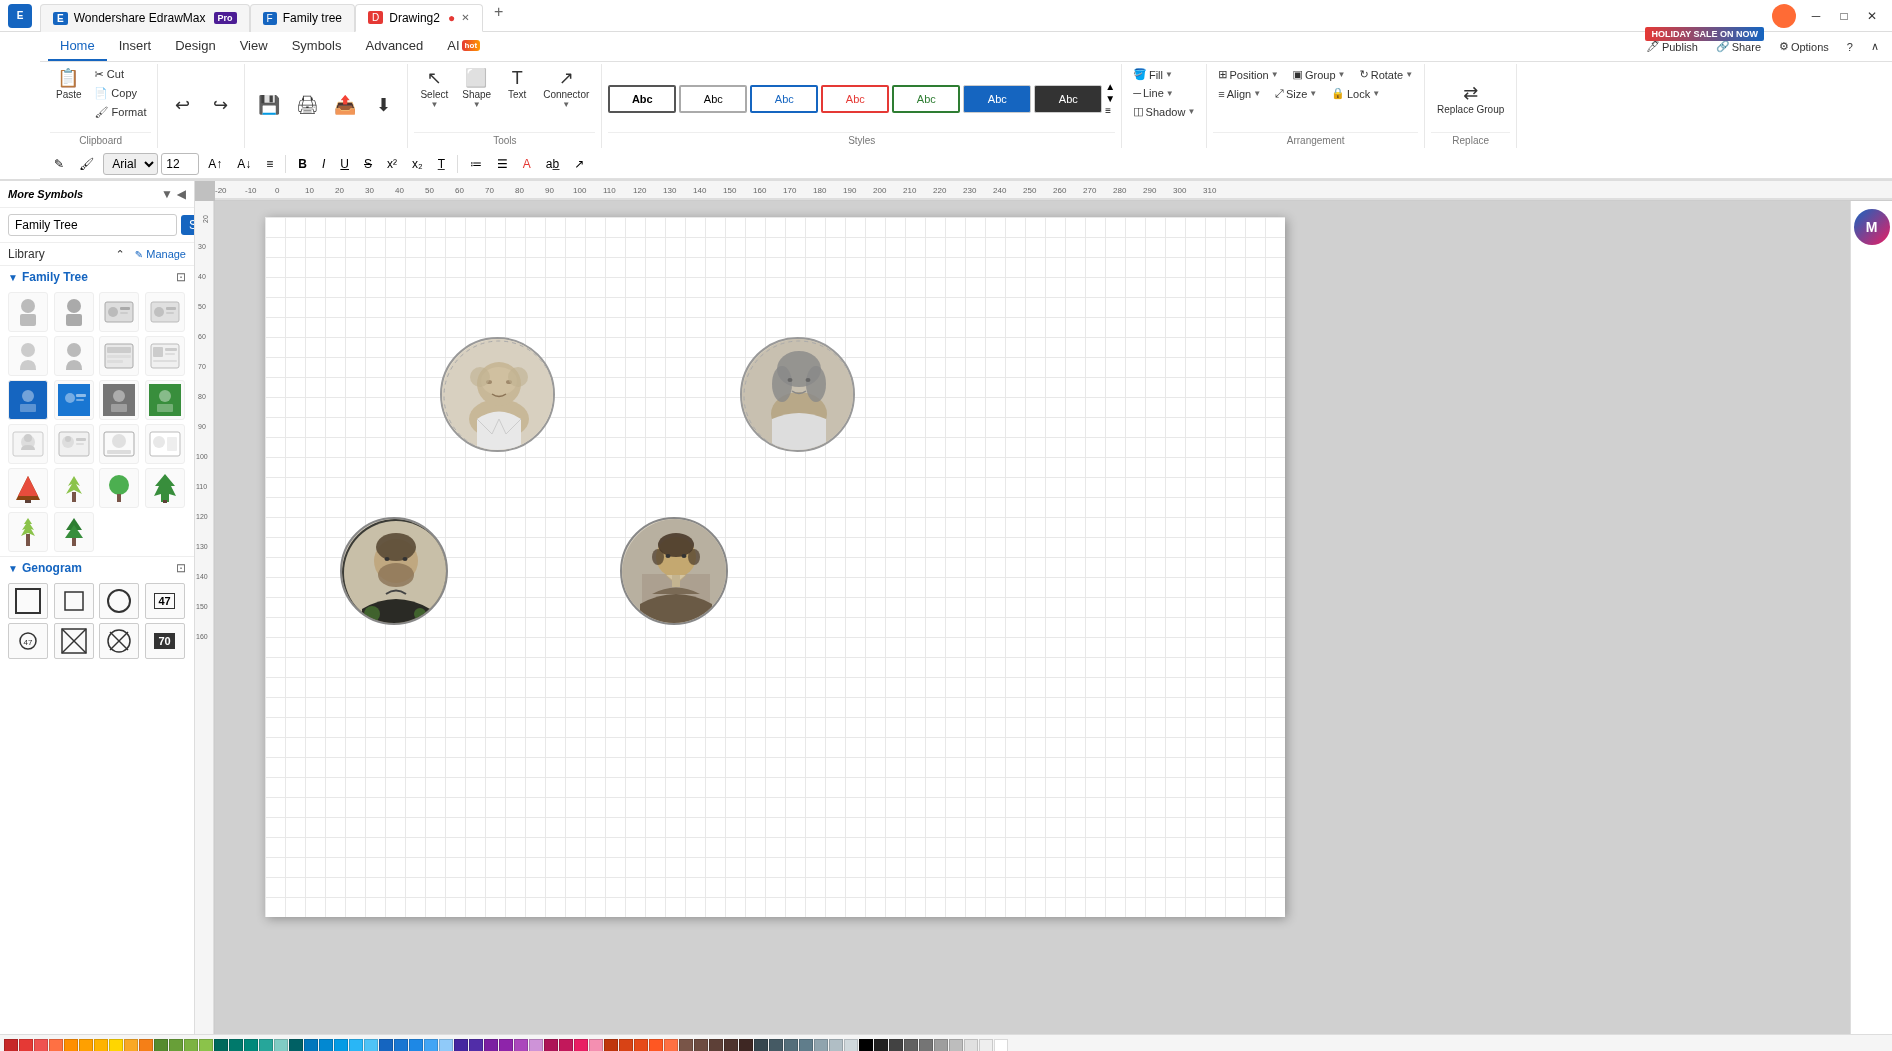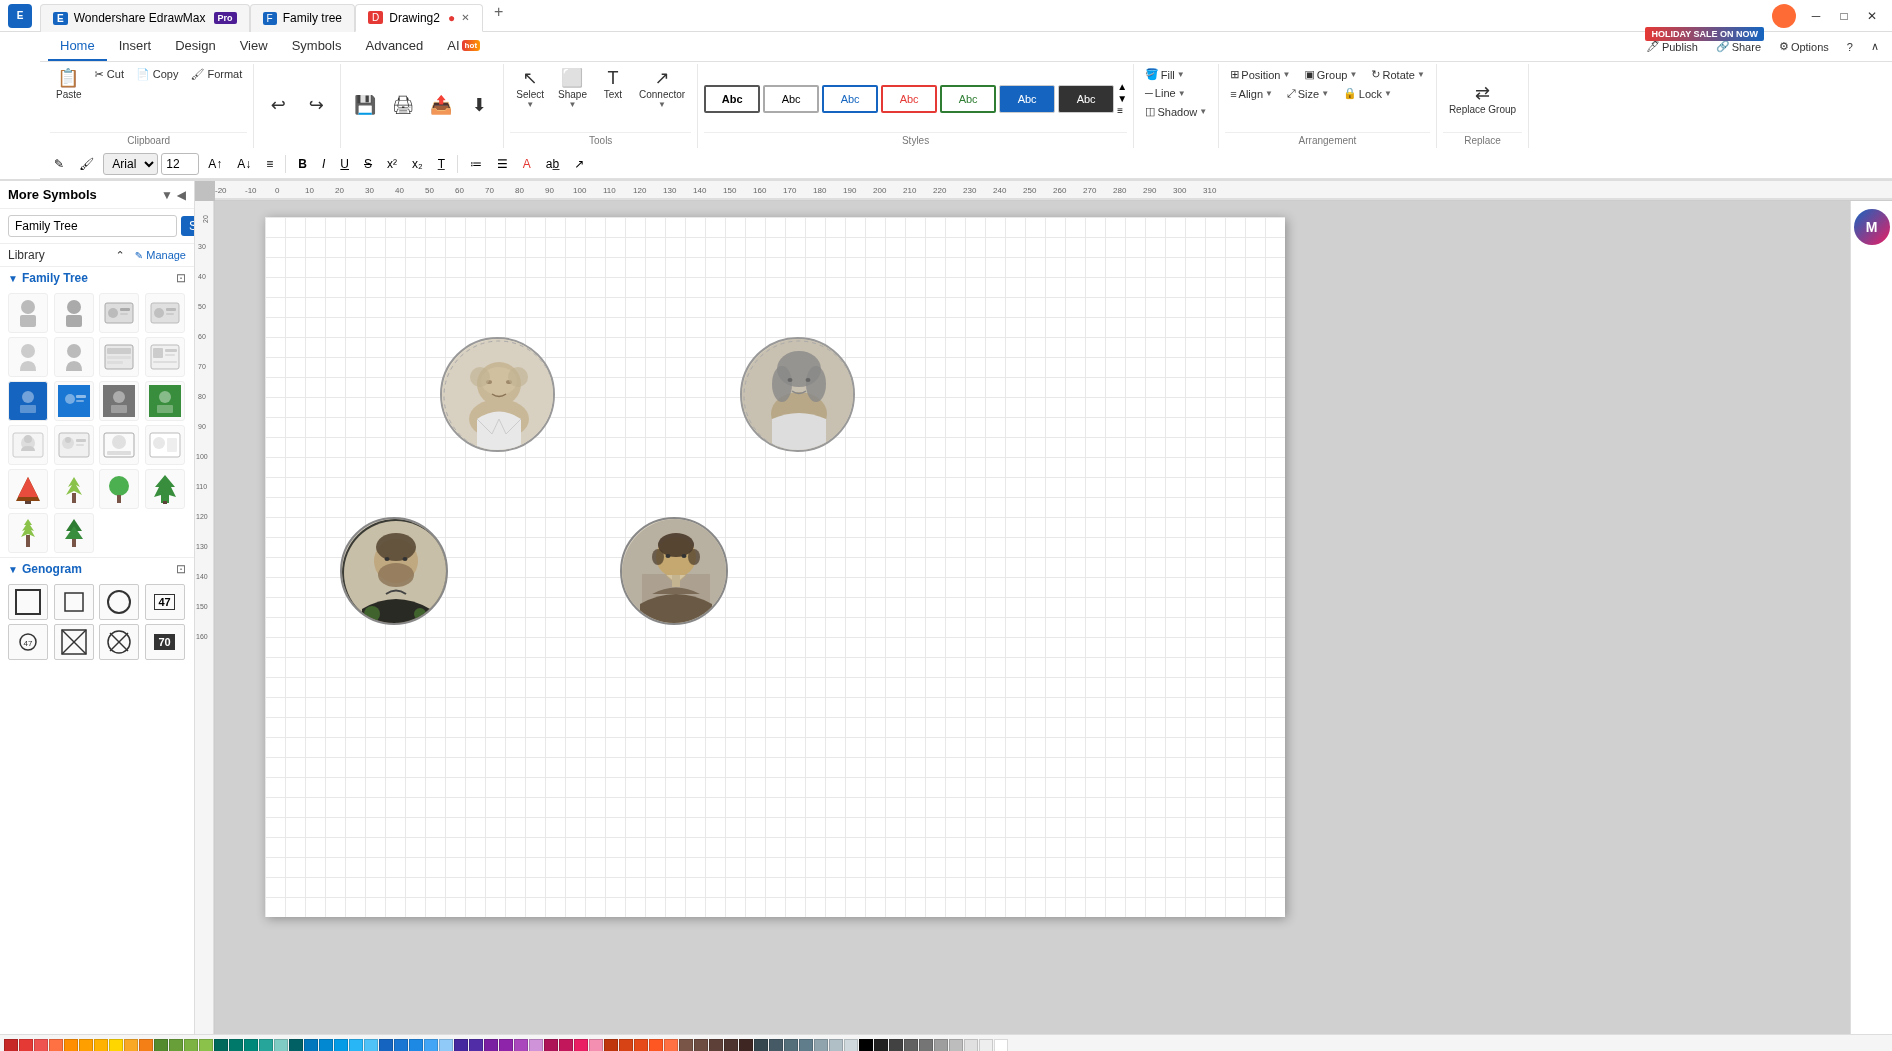--- a/index.html
+++ b/index.html
@@ -22,21 +22,21 @@
     .tab-close { color: #666; font-size: 10px; cursor: pointer; }
     .tab-new { width: 24px; height: 24px; display: flex; align-items: center; justify-content: center; color: #666; cursor: pointer; font-size: 16px; margin-left: 4px; }
     .title-bar-actions { display: flex; align-items: center; gap: 8px; margin-left: auto; }
     .holiday-badge { background: linear-gradient(90deg, #e53935, #1565C0); color: white; font-size: 9px; padding: 2px 6px; border-radius: 2px; font-weight: bold; margin-top: 36px; }
     .window-controls { display: flex; gap: 4px; }
     .win-btn { width: 24px; height: 24px; display: flex; align-items: center; justify-content: center; cursor: pointer; color: #333; font-size: 12px; }
     .ribbon-tab { padding: 6px 12px; cursor: pointer; font-size: 13px; color: #333; border-bottom: 2px solid transparent; }
     .symbol-item { width: 40px; height: 40px; border: 1px solid #eee; border-radius: 3px; display: flex; align-items: center; justify-content: center; cursor: pointer; background: #fafafa; }
 
     
-    .style-sample { width: 56px; height: 28px; border: 1px solid #ccc; border-radius: 2px; display: flex; align-items: center; justify-content: center; font-size: 10px; cursor: pointer; }
+    .style-sample { width: 68px; height: 28px; border: 1px solid #ccc; border-radius: 2px; display: flex; align-items: center; justify-content: center; font-size: 10px; cursor: pointer; }
     .caret { font-size: 8px; color: #666; }
 
     
     .full-ribbon { background: #fff; border-bottom: 2px solid #ddd; padding-left: 40px; }
 
     .icon-btn { display: flex; flex-direction: column; align-items: center; padding: 3px 6px; cursor: pointer; border-radius: 3px; font-size: 10px; color: #333; min-width: 36px; }
     .icon-btn .icon { font-size: 18px; line-height: 1; margin-bottom: 2px; }
 
     .inline-btn { display: flex; align-items: center; gap: 2px; padding: 2px 5px; cursor: pointer; border-radius: 3px; font-size: 11px; color: #333; }
 
@@ -103,21 +103,21 @@
   </div>
 
   <div style="display:flex;align-items:stretch;background:#fff;padding:2px 4px;min-height:88px;">
 
     <div style="display:flex;flex-direction:column;padding:2px 6px;border-right:1px solid #e8e8e8;">
       <div style="display:flex;gap:2px;flex:1;align-items:flex-start;">
         <div class="icon-btn">
           <span class="icon">📋</span>
           <span>Paste</span>
         </div>
-        <div style="display:flex;flex-direction:row;gap:2px;">
+        <div style="display:flex;flex-direction:column;gap:2px;">
           <div class="inline-btn">✂ Cut</div>
           <div class="inline-btn">📄 Copy</div>
           <div class="inline-btn">🖌 Format</div>
         </div>
       </div>
       <div style="font-size:10px;color:#777;text-align:center;border-top:1px solid #eee;padding-top:2px;">Clipboard</div>
     </div>
 
     <div style="display:flex;flex-direction:column;padding:2px 6px;border-right:1px solid #e8e8e8;">
       <div style="display:flex;gap:2px;flex:1;align-items:center;">
@@ -299,21 +299,21 @@
     <div class="fbar-btn" style="color:#e53935;">A</div>
     <div class="fbar-btn">ab̲</div>
     <div class="fbar-btn">↗</div>
   </div>
 </div>
 
 <div style="display:flex;height:calc(1051px - 32px - 88px - 28px - 22px - 28px);background:#e8e8e8;">
 
   <div style="width:195px;background:#fff;border-right:1px solid #ddd;display:flex;flex-direction:column;overflow:hidden;">
     <div style="display:flex;align-items:center;padding:6px 8px;border-bottom:1px solid #eee;">
-      <span style="font-size:13px;font-weight:600;flex:1;">More Symbols</span>
+      <span style="font-size:11px;font-weight:600;flex:1;font-style:italic;">More Symbols</span>
       <span style="cursor:pointer;color:#666;font-size:12px;">▼</span>
       <span style="cursor:pointer;color:#666;font-size:12px;margin-left:4px;">◀</span>
     </div>
     <div style="display:flex;align-items:center;padding:6px 8px;gap:4px;border-bottom:1px solid #eee;">
       <input style="flex: 1 1 0%; border: 1px solid rgb(204, 204, 204); border-radius: 3px; padding: 3px 6px; font-size: 12px;" type="text" value="Family Tree">
       <button style="background:#1565C0;color:white;border:none;border-radius:3px;padding:3px 8px;cursor:pointer;font-size:12px;">Search</button>
     </div>
     <div style="display:flex;align-items:center;padding:4px 8px;border-bottom:1px solid #eee;">
       <span style="font-size:12px;color:#333;flex:1;font-weight:500;">Library</span>
       <span style="font-size:11px;color:#333;">⌃</span>

